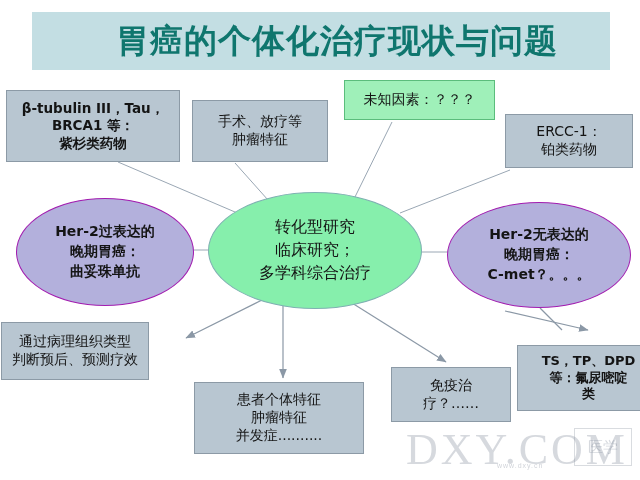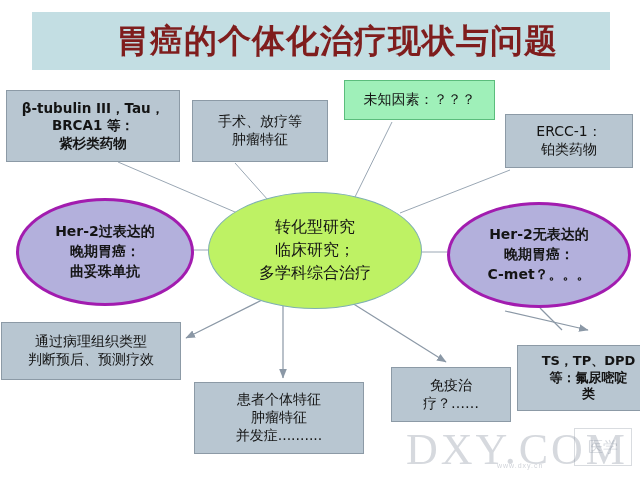--- a/index.html
+++ b/index.html
@@ -42,21 +42,21 @@
     background: #c3dee3;
     display: flex;
     align-items: center;
     justify-content: center;
     z-index: 3;
   }
   .title-text {
     font-family: Liberation Serif, serif;
     font-size: 33px;
     font-weight: bold;
-    color: #7f1d1d;
+    color: #0f766e;
     letter-spacing: 1px;
     white-space: nowrap;
     margin-left: 32px;
   }
 
   
   .node-box {
     position: absolute;
     background: #b8c6d1;
     border: 1px solid #8c9aa6;
@@ -88,43 +88,43 @@
     align-items: center;
     justify-content: center;
     text-align: center;
     color: #141414;
     font-family: "DejaVu Sans", "Liberation Sans", sans-serif;
     line-height: 1.42;
     z-index: 3;
   }
   .node-ellipse.purple {
     background: #b3b0dc;
-    border: 3px solid #a21caf;
+    border: 1px solid #a21caf;
   }
   .node-ellipse.teal {
-    background: #bef264;
+    background: #86efac;
     border: 1px solid #7fb0b2;
     font-family: Liberation Serif, serif;
   }
   .ellipse-text {
     white-space: pre-line;
     padding: 0 6px;
   }
 
   
   #box-taxane     { left: 6px;   top: 90px;  width: 174px; height: 72px; font-size: 13.5px; font-weight: bold; }
   #box-local      { left: 192px; top: 100px; width: 136px; height: 62px; font-size: 14px; }
   #box-unknown    { left: 344px; top: 80px;  width: 151px; height: 40px; font-size: 14px; }
   #box-ercc1      { left: 505px; top: 114px; width: 128px; height: 54px; font-size: 14px; }
 
   #ell-her2-pos   { left: 16px;  top: 198px; width: 178px; height: 108px; font-size: 14px; font-weight: bold; }
   #ell-center     { left: 208px; top: 192px; width: 214px; height: 117px; font-size: 16px; }
   #ell-her2-neg   { left: 447px; top: 202px; width: 184px; height: 106px; font-size: 14px; font-weight: bold; }
 
-  #box-pathology  { left: 1px;   top: 322px; width: 180px; height: 58px; font-size: 14px; }
+  #box-pathology  { left: 1px;   top: 322px; width: 148px; height: 58px; font-size: 14px; }
   #box-patient    { left: 194px; top: 382px; width: 170px; height: 72px; font-size: 14px; }
   #box-immuno     { left: 391px; top: 367px; width: 120px; height: 55px; font-size: 14px; }
   #box-fluoro     { left: 517px; top: 345px; width: 143px; height: 66px; font-size: 13px; font-weight: bold; }
 
   
   .watermark {
     position: absolute;
     left: 406px;
     top: 424px;
     z-index: 2;

